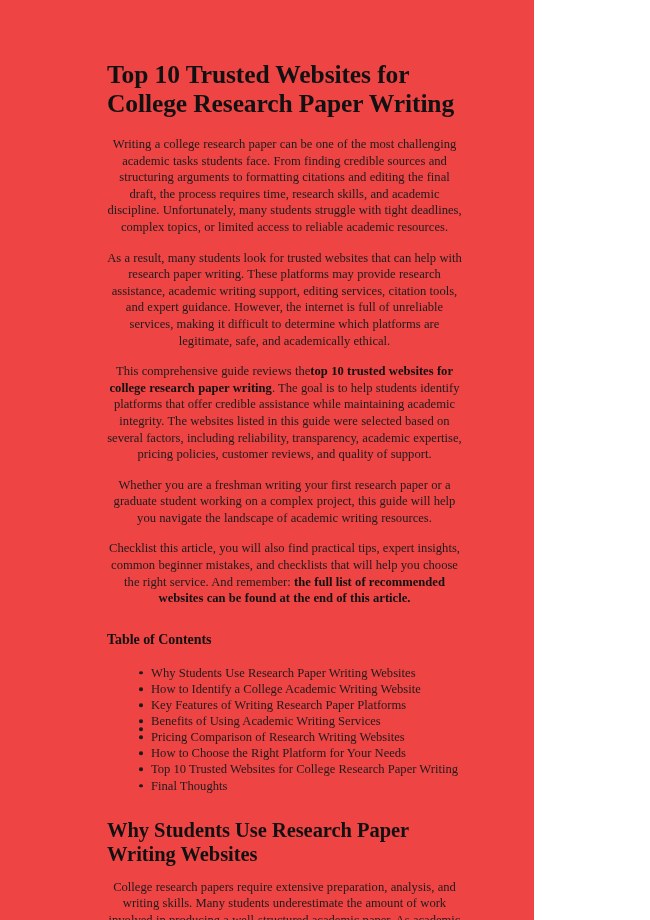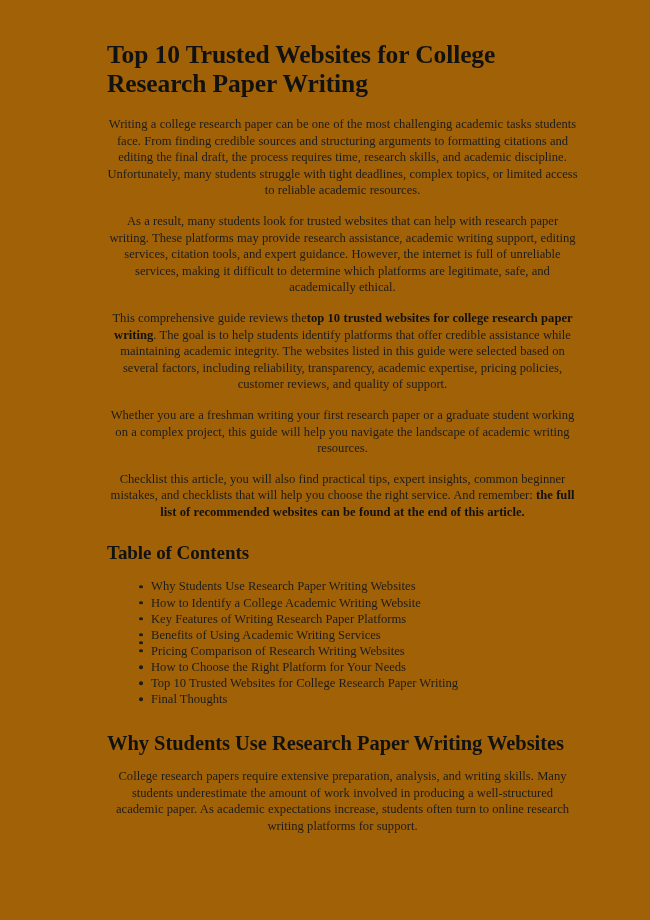--- a/index.html
+++ b/index.html
@@ -10,37 +10,37 @@
   body {
     width: 650px;
     height: 920px;
     background: #ffffff;
     font-family: "Liberation Serif", "DejaVu Serif", serif;
     color: #1a1a1a;
     overflow: hidden;
   }
   .page {
     position: relative;
-    width: 650px;
+    width: 534px;
     height: 920px;
-    background: #a16207;
+    background: #ef4444;
     box-sizing: border-box;
-    padding: 40px 72px 0 107px;
+    padding: 60px 72px 0 107px;
   }
   .doc-title {
     font-size: 25.5px;
     font-weight: bold;
     line-height: 29px;
     margin: 0 0 18px 0;
     letter-spacing: -0.1px;
     color: #111111;
     max-width: 420px;
   }
   .section-heading {
-    font-size: 19px;
+    font-size: 14px;
     font-weight: bold;
     line-height: 24px;
     margin: 21px 0 13px 0;
     color: #111111;
     letter-spacing: -0.05px;
   }
   .section-heading.wide {
     font-size: 20.5px;
     margin: 24px 0 13px 0;
   }

